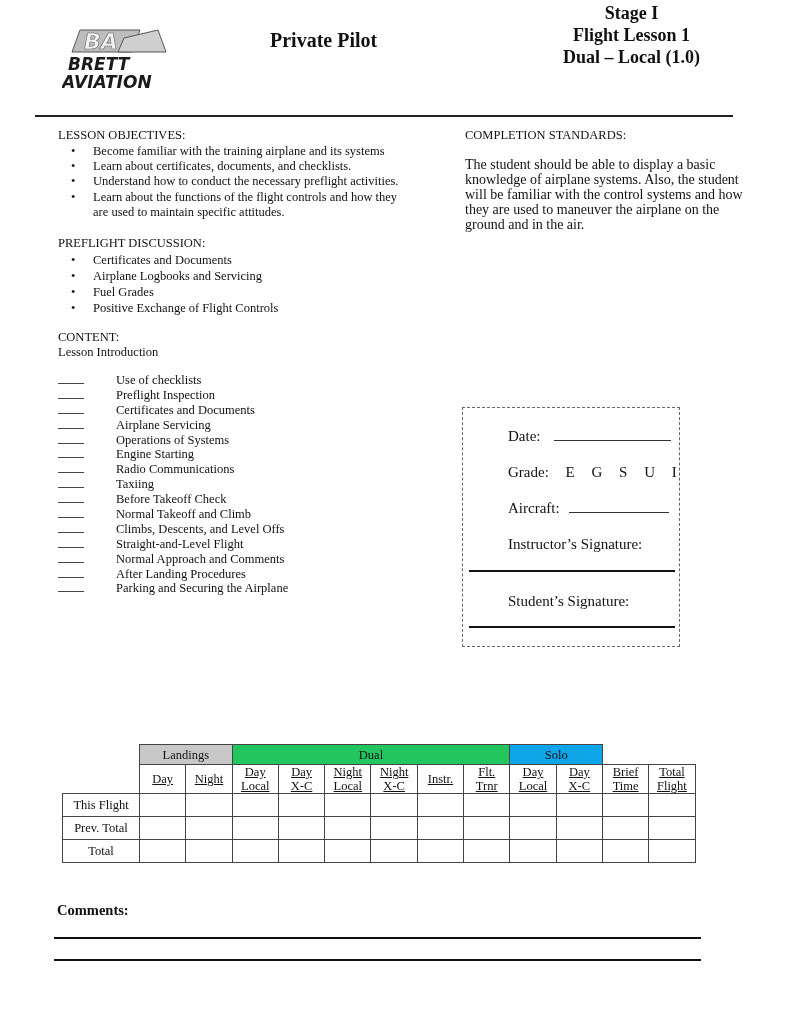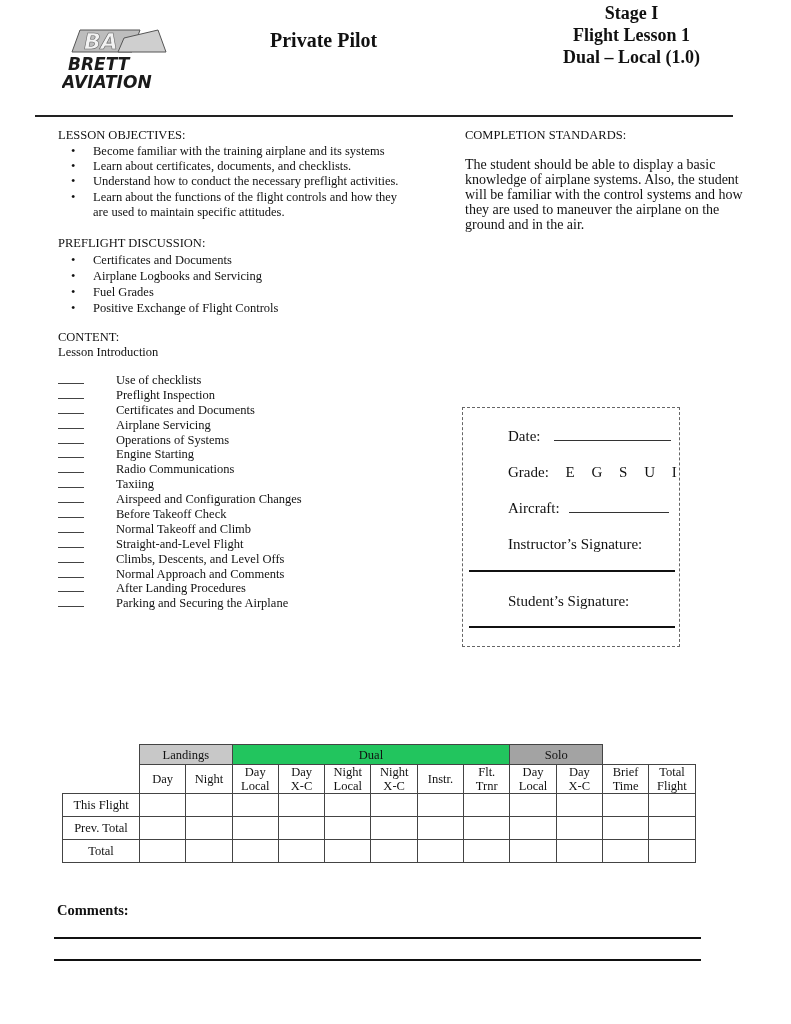--- a/index.html
+++ b/index.html
@@ -43,21 +43,21 @@
   .grade-letters span:first-child { margin-left: 16px; }
   .sig-line { position: absolute; left: 6px; width: 206px; height: 2px; background: #111; }
 
   
   .log-table { left: 62px; top: 744px; border-collapse: collapse; font-size: 12.5px; line-height: 14px; }
   .log-table td, .log-table th { border: 1px solid #444; text-align: center; font-weight: normal; padding: 0; }
   .log-table .grp { background: #c8c8c8; height: 20px; }
   .log-table .blank { border: none; }
   .log-table .colhead { height: 30px; }
   .log-table .rowhead { width: 77px; height: 23px; }
-  .log-table .cell { width: 46.3px; height: 23px; }
+  .log-table .cell { width: 46.3px; height: 23px; text-decoration: underline; }
 
   
   .comments-label { left: 57px; top: 902px; font-weight: bold; font-size: 14.5px; }
   .comment-line { left: 54px; width: 647px; height: 2px; background: #111; }
 </style>
 </head>
 <body>
 
 <div class="abs logo">
   <svg width="140" height="64" viewBox="0 0 140 64">
@@ -134,37 +134,33 @@
   <div class="check-row">
       <span class="check-blank"></span>
       <span>Radio Communications</span>
     </div>
   <div class="check-row">
       <span class="check-blank"></span>
       <span>Taxiing</span>
     </div>
   <div class="check-row">
       <span class="check-blank"></span>
-      <span>Airspeed and Configuration Changes</span>
-    </div>
-  <div class="check-row">
-      <span class="check-blank"></span>
       <span>Before Takeoff Check</span>
     </div>
   <div class="check-row">
       <span class="check-blank"></span>
       <span>Normal Takeoff and Climb</span>
     </div>
   <div class="check-row">
       <span class="check-blank"></span>
+      <span>Climbs, Descents, and Level Offs</span>
+    </div>
+  <div class="check-row">
+      <span class="check-blank"></span>
       <span>Straight-and-Level Flight</span>
-    </div>
-  <div class="check-row">
-      <span class="check-blank"></span>
-      <span>Climbs, Descents, and Level Offs</span>
     </div>
   <div class="check-row">
       <span class="check-blank"></span>
       <span>Normal Approach and Comments</span>
     </div>
   <div class="check-row">
       <span class="check-blank"></span>
       <span>After Landing Procedures</span>
     </div>
   <div class="check-row">
@@ -200,21 +196,21 @@
   <div class="gb-label" style="top:184px;">Student’s Signature:</div>
   <div class="sig-line" style="top:218px;"></div>
 </div>
 
 <table class="abs log-table">
   <tbody>
       <tr>
     <td class="blank"></td>
     <td class="grp" colspan="2" style="background: rgb(200, 200, 200);">Landings</td>
     <td class="grp" colspan="6" style="background: #22c55e;">Dual</td>
-    <td class="grp" colspan="2" style="background: #a3a3a3;">Solo</td>
+    <td class="grp" colspan="2" style="background: #0ea5e9;">Solo</td>
     <td class="blank" colspan="2" style="border-bottom:1px solid #444;"></td>
   </tr>
   <tr>
     <td class="blank" style="border-bottom:1px solid #444;"></td>
     <td class="colhead cell"><span>Day</span></td>
     <td class="colhead cell"><span>Night</span></td>
     <td class="colhead cell"><span>Day</span><br><span>Local</span></td>
     <td class="colhead cell"><span>Day</span><br><span>X-C</span></td>
     <td class="colhead cell"><span>Night</span><br><span>Local</span></td>
     <td class="colhead cell"><span>Night</span><br><span>X-C</span></td>

